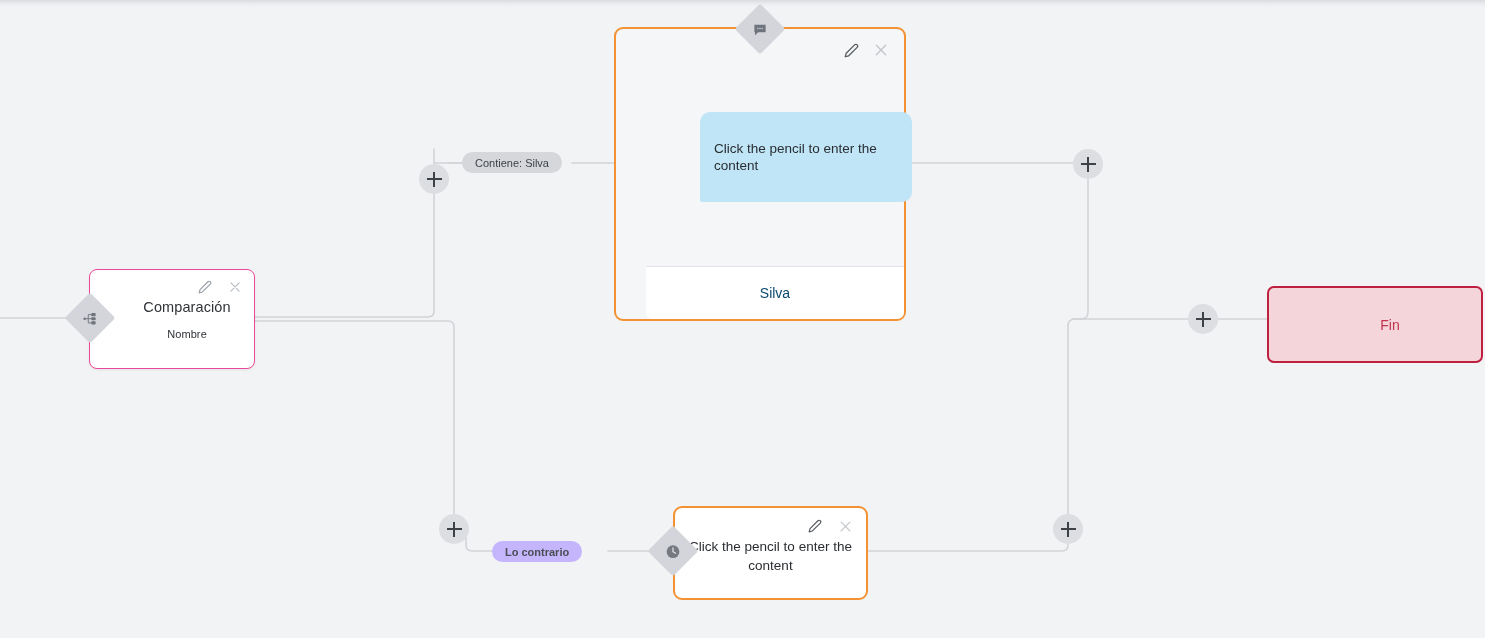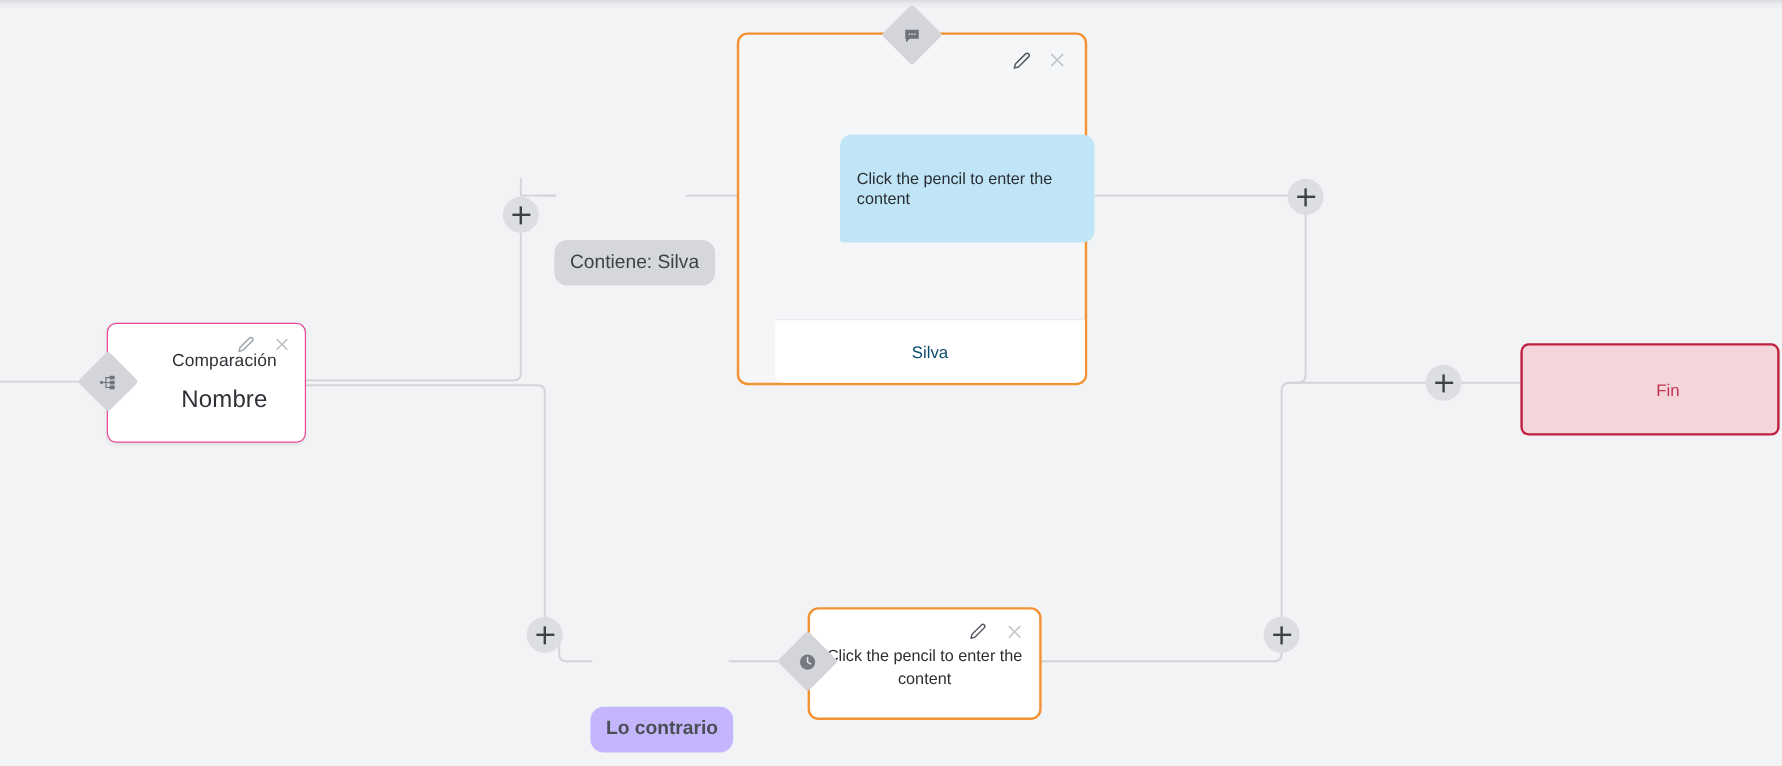--- a/index.html
+++ b/index.html
@@ -43,21 +43,21 @@
     border: 1px solid #ec4899;
     box-shadow: 0 1px 3px rgba(0,0,0,.07);
     display: flex; flex-direction: column;
     align-items: center; justify-content: center;
   }
   #node-comparacion .ntitle {
     font-size: 14.5px; color: #2f3237;
     margin-bottom: 13px; letter-spacing: .1px;
   }
   #node-comparacion .nsub {
-    font-size: 20px; color: #2f3237; letter-spacing: .1px;
+    font-size: 11px; color: #2f3237; letter-spacing: .1px;
   }
 
   
   #node-message {
     left: 614px; top: 27px;
     width: 292px; height: 294px;
     border: 2px solid #f49233;
     border-radius: 9px;
     background: #f5f6f7;
     display: flex; flex-direction: column;
@@ -151,25 +151,24 @@
     content: ""; position: absolute; background: #3d4148;
   }
   .plus-btn::before { width: 15px; height: 1.8px; }
   .plus-btn::after  { width: 1.8px; height: 15px; }
 
   
   .edge-label {
     position: absolute;
     display: flex; align-items: center; justify-content: center;
     border-radius: 11px;
-    font-size: 16px;
+    font-size: 11px;
     white-space: nowrap;
     padding: 0 13px;
-    height: 38px;
-    margin-top: 48px;
+    height: 21px;
   }
   .edge-label.grey { background: #d5d7db; color: #3e4249; }
   .edge-label.white { background: #c4b5fd; color: #4a4e55; font-weight: bold; }
 </style>
 </head>
 <body>
 
 <div id="canvas">
 
   <div id="top-shadow"></div>

